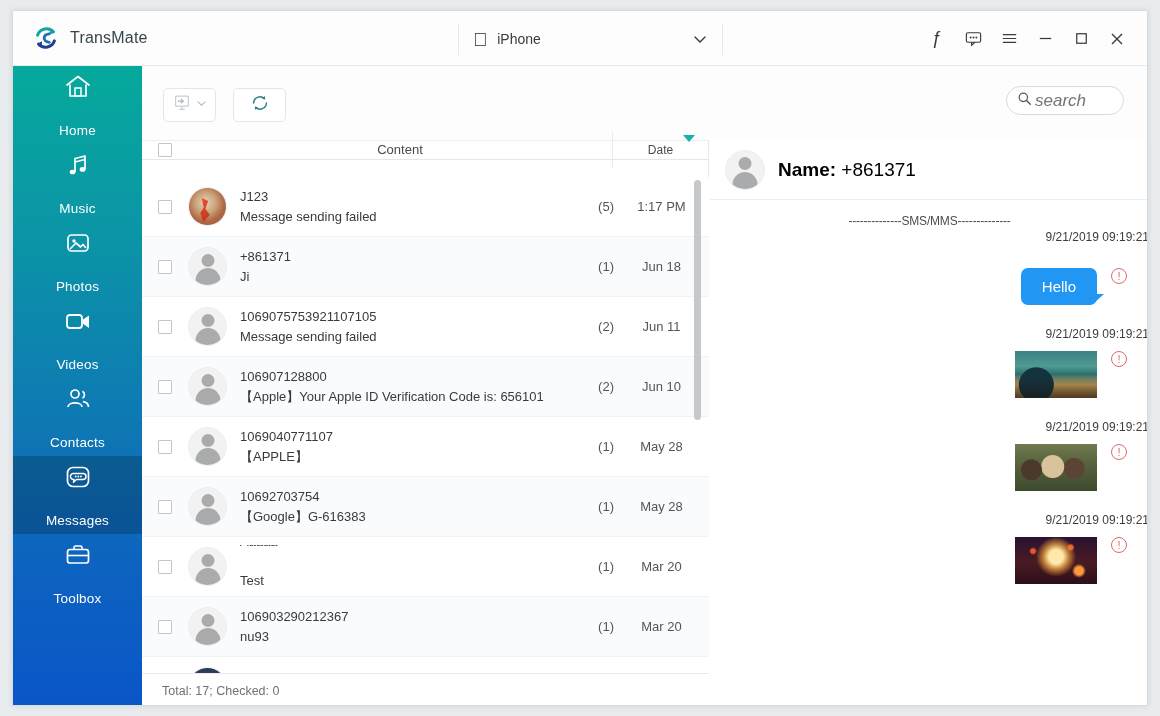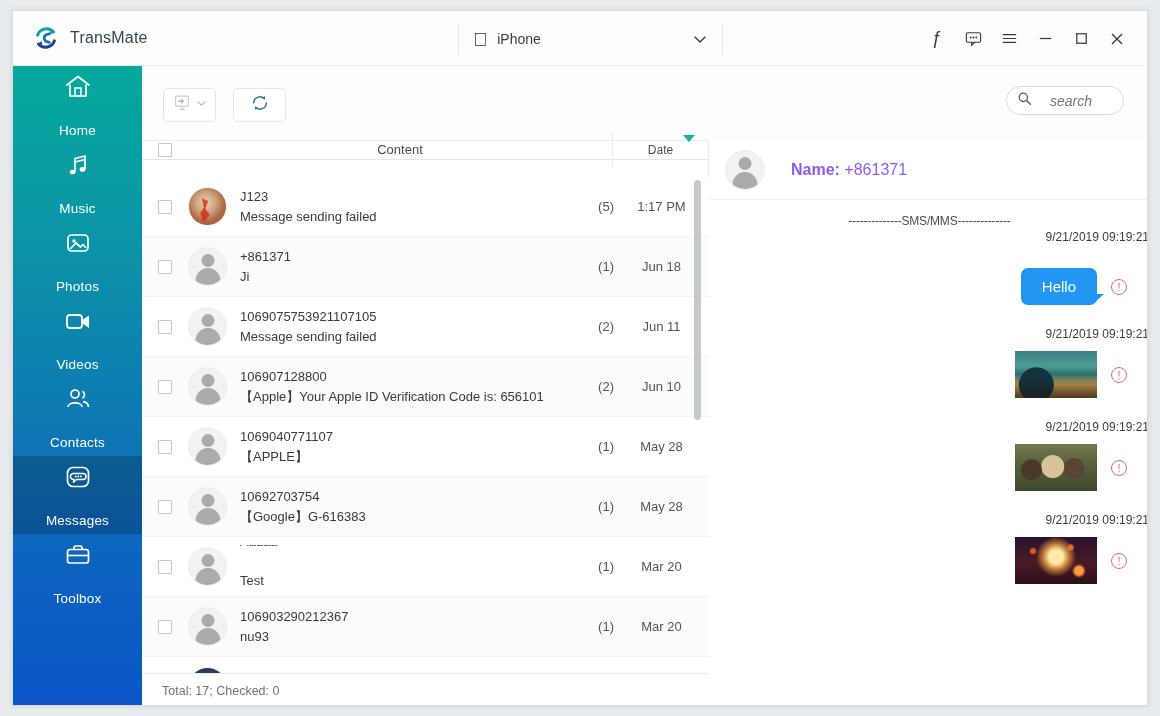--- a/index.html
+++ b/index.html
@@ -70,22 +70,22 @@
     display: flex; align-items: center; justify-content: center;
   }
   #export-btn { left: 21px; width: 53px; gap: 2px; }
   #refresh-btn { left: 91px; width: 53px; }
   .search-box {
     position: absolute; right: 25px; top: 20px; width: 118px; height: 29px;
     border: 1px solid #d7dbde; border-radius: 15px; background: #fff;
     display: flex; align-items: center; padding: 0 10px;
   }
   .search-input {
-    border: 0; outline: 0; margin-left: 18px; width: 74px;
-    font-size: 14px; font-style: italic; color: #000000;
+    border: 0; outline: 0; margin-left: 3px; width: 74px;
+    font-size: 17px; font-style: italic; color: #000000;
     font-family: "Liberation Sans", sans-serif; background: transparent;
   }
 
   
   .list-pane {
     position: absolute; left: 0; top: 74px; width: 567px; height: 567px;
     border-right: 1px solid #e6e9eb; background: #fff;
   }
   .list-header {
     display: flex; align-items: center; height: 20px;
@@ -166,29 +166,29 @@
     font-size: 12.5px; color: #6d7378;
   }
 
   
   .detail { position: absolute; left: 568px; top: 74px; width: 439px; height: 567px; background: #fff; }
   .detail-head {
     height: 60px; display: flex; align-items: center; padding-left: 15px;
     border-bottom: 1px solid #ebeef0; background: #fff;
   }
   .detail-av { width: 40px; height: 40px; }
-  .detail-name { margin-left: 26px; font-size: 16px; color: #8b5cf6; }
+  .detail-name { margin-left: 13px; font-size: 19px; color: #000000; }
   .detail-name b { font-weight: bold; }
   .thread { position: relative; height: 507px; overflow: hidden; padding-top: 14px; }
   .sep {
     text-align: center; font-size: 12px; color: #4c4c4c; letter-spacing: -0.2px;
     margin-bottom: 2px;
   }
   .stamp { text-align: right; font-size: 12px; color: #3c3c3c; }
-  .msg-line { display: flex; align-items: center; justify-content: flex-end; padding-right: 22px; }
+  .msg-line { display: flex; align-items: flex-start; justify-content: flex-end; padding-right: 22px; }
   .bubble {
     position: relative; background: #2196f3; color: #fff; border-radius: 7px;
     padding: 10px 21px; font-size: 15px; margin-right: 14px;
   }
   .bubble::after {
     content: ''; position: absolute; right: -7px; bottom: 2px;
     width: 0; height: 0; border-left: 10px solid #2196f3;
     border-bottom: 9px solid transparent; border-top: 0 solid transparent;
   }
   .warn {

